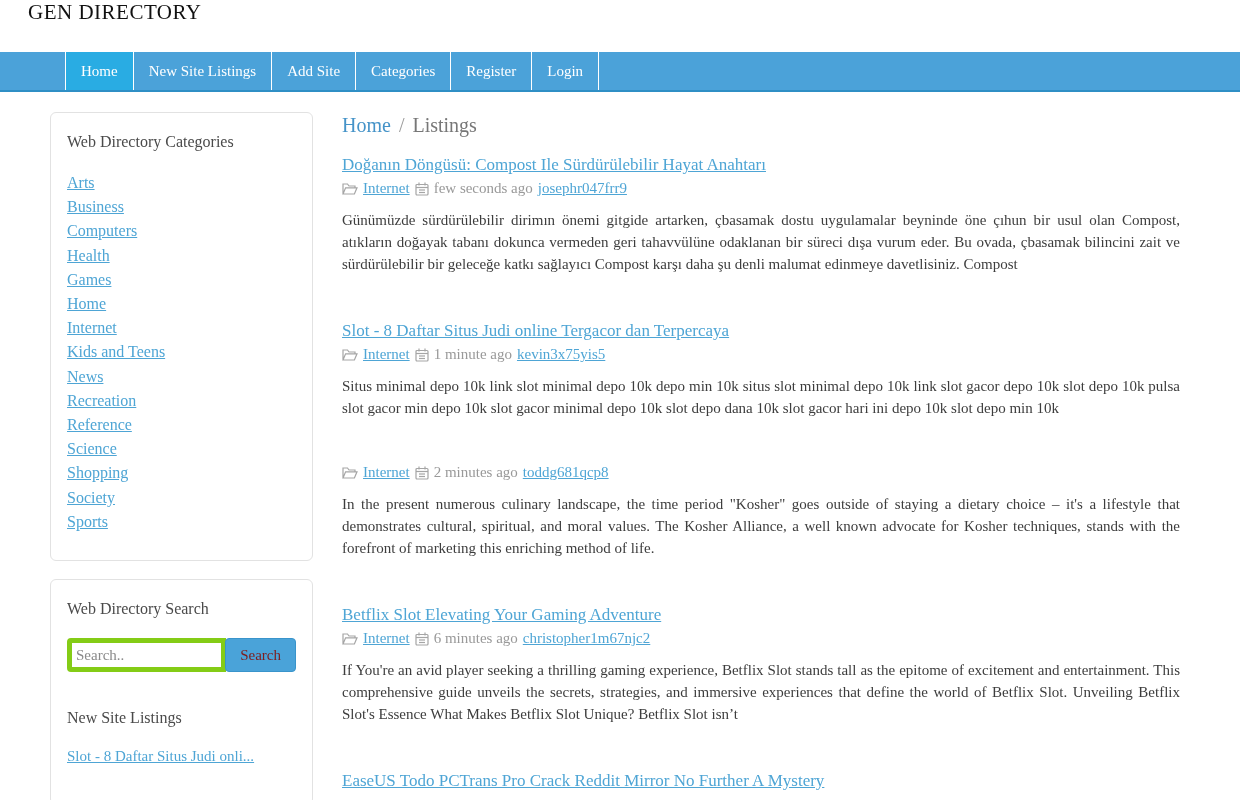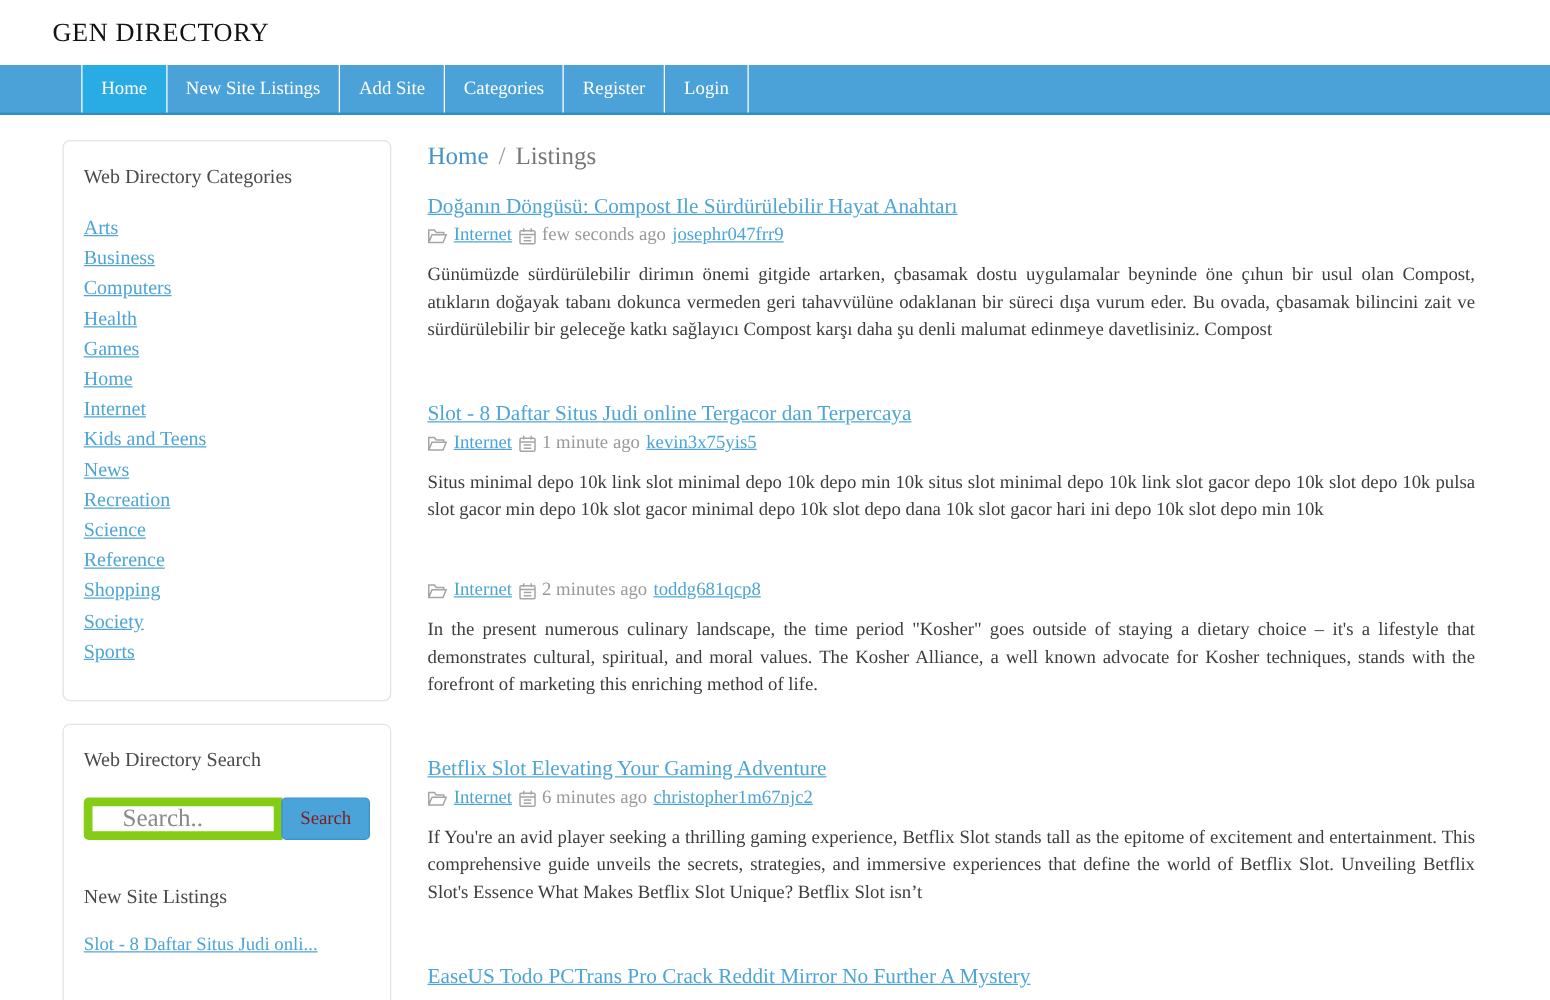--- a/index.html
+++ b/index.html
@@ -1,20 +1,20 @@
 <!DOCTYPE html>
 <html><head>
 <meta charset="utf-8">
 <style>
   * { box-sizing: border-box; margin: 0; padding: 0; }
   html, body { width: 1240px; height: 800px; overflow: hidden; background: #fff; }
   body { font-family: "Liberation Serif", "DejaVu Serif", serif; color: #3d3d3d; }
 
   
-  .site-header { height: 52px; background: #fff; display: flex; align-items: center; padding-left: 42px; }
+  .site-header { height: 52px; background: #fff; display: flex; padding-left: 28px; }
   .site-title { font-size: 21px; font-weight: 400; color: #111; letter-spacing: 0.5px; }
 
   
   .nav-bar { background: #4BA2D9; height: 40px; border-bottom: 2px solid #2f8fc5; }
   .nav-list { list-style: none; display: flex; margin-left: 65px; height: 100%; }
   .nav-item { color: #fff; font-size: 15px; line-height: 38px; padding: 0 15px;
               border-right: 1px solid #fff; cursor: pointer; }
   .nav-item:first-child { border-left: 1px solid #fff; }
   .nav-item.active { background: #29ACE3; }
 
@@ -26,22 +26,22 @@
   
   .side-box { border: 1px solid #e2e2e2; border-radius: 6px; padding: 20px 16px 26px 16px; margin-bottom: 18px; background: #fff; }
   .side-heading { font-size: 16px; font-weight: 400; color: #4a4a4a; margin-bottom: 20px; }
   .cat-list { list-style: none; }
   .cat-list li { line-height: 24.2px; }
   a, .link { color: #4EA5D5; text-decoration: underline; cursor: pointer; }
   .cat-list a { font-size: 16px; }
 
   
   .search-row { display: flex; }
-  .search-input { flex: 1; height: 34px; border: 7px solid #84cc16; border-radius: 4px 0 0 4px;
-                  padding: 6px 24px; font-family: inherit; font-size: 20px; color: #555; min-width: 0; }
+  .search-input { flex: 1; height: 34px; border: 5px solid #84cc16; border-radius: 4px 0 0 4px;
+                  padding: 6px 4px; font-family: inherit; font-size: 15px; color: #555; min-width: 0; }
   .search-input::placeholder { color: #8a8a8a; }
   .search-btn { height: 34px; background: #4AA3D9; border: 1px solid #3994cb; border-radius: 4px;
                 margin-left: -1px; color: #7f1d1d; font-family: inherit; font-size: 15px; padding: 0 14px; cursor: pointer; }
   .new-heading { margin-top: 37px; }
   .new-list { list-style: none; }
   .new-list li { margin-bottom: 12px; }
   .new-list a { font-size: 15px; line-height: 19px; display: block; }
 
   
   .breadcrumb { font-size: 20px; margin-bottom: 17px; margin-top: 2px; }
@@ -85,22 +85,22 @@
         <li><a>Arts</a></li>
         <li><a>Business</a></li>
         <li><a>Computers</a></li>
         <li><a>Health</a></li>
         <li><a>Games</a></li>
         <li><a>Home</a></li>
         <li><a>Internet</a></li>
         <li><a>Kids and Teens</a></li>
         <li><a>News</a></li>
         <li><a>Recreation</a></li>
+        <li><a>Reference</a></li>
         <li><a>Science</a></li>
-        <li><a>Reference</a></li>
         <li><a>Shopping</a></li>
         <li><a>Society</a></li>
         <li><a>Sports</a></li>
       </ul>
     </div>
 
     <div class="side-box">
       <h3 class="side-heading">Web Directory Search</h3>
       <div class="search-row">
         <input class="search-input" type="text" placeholder="Search.." style="">

